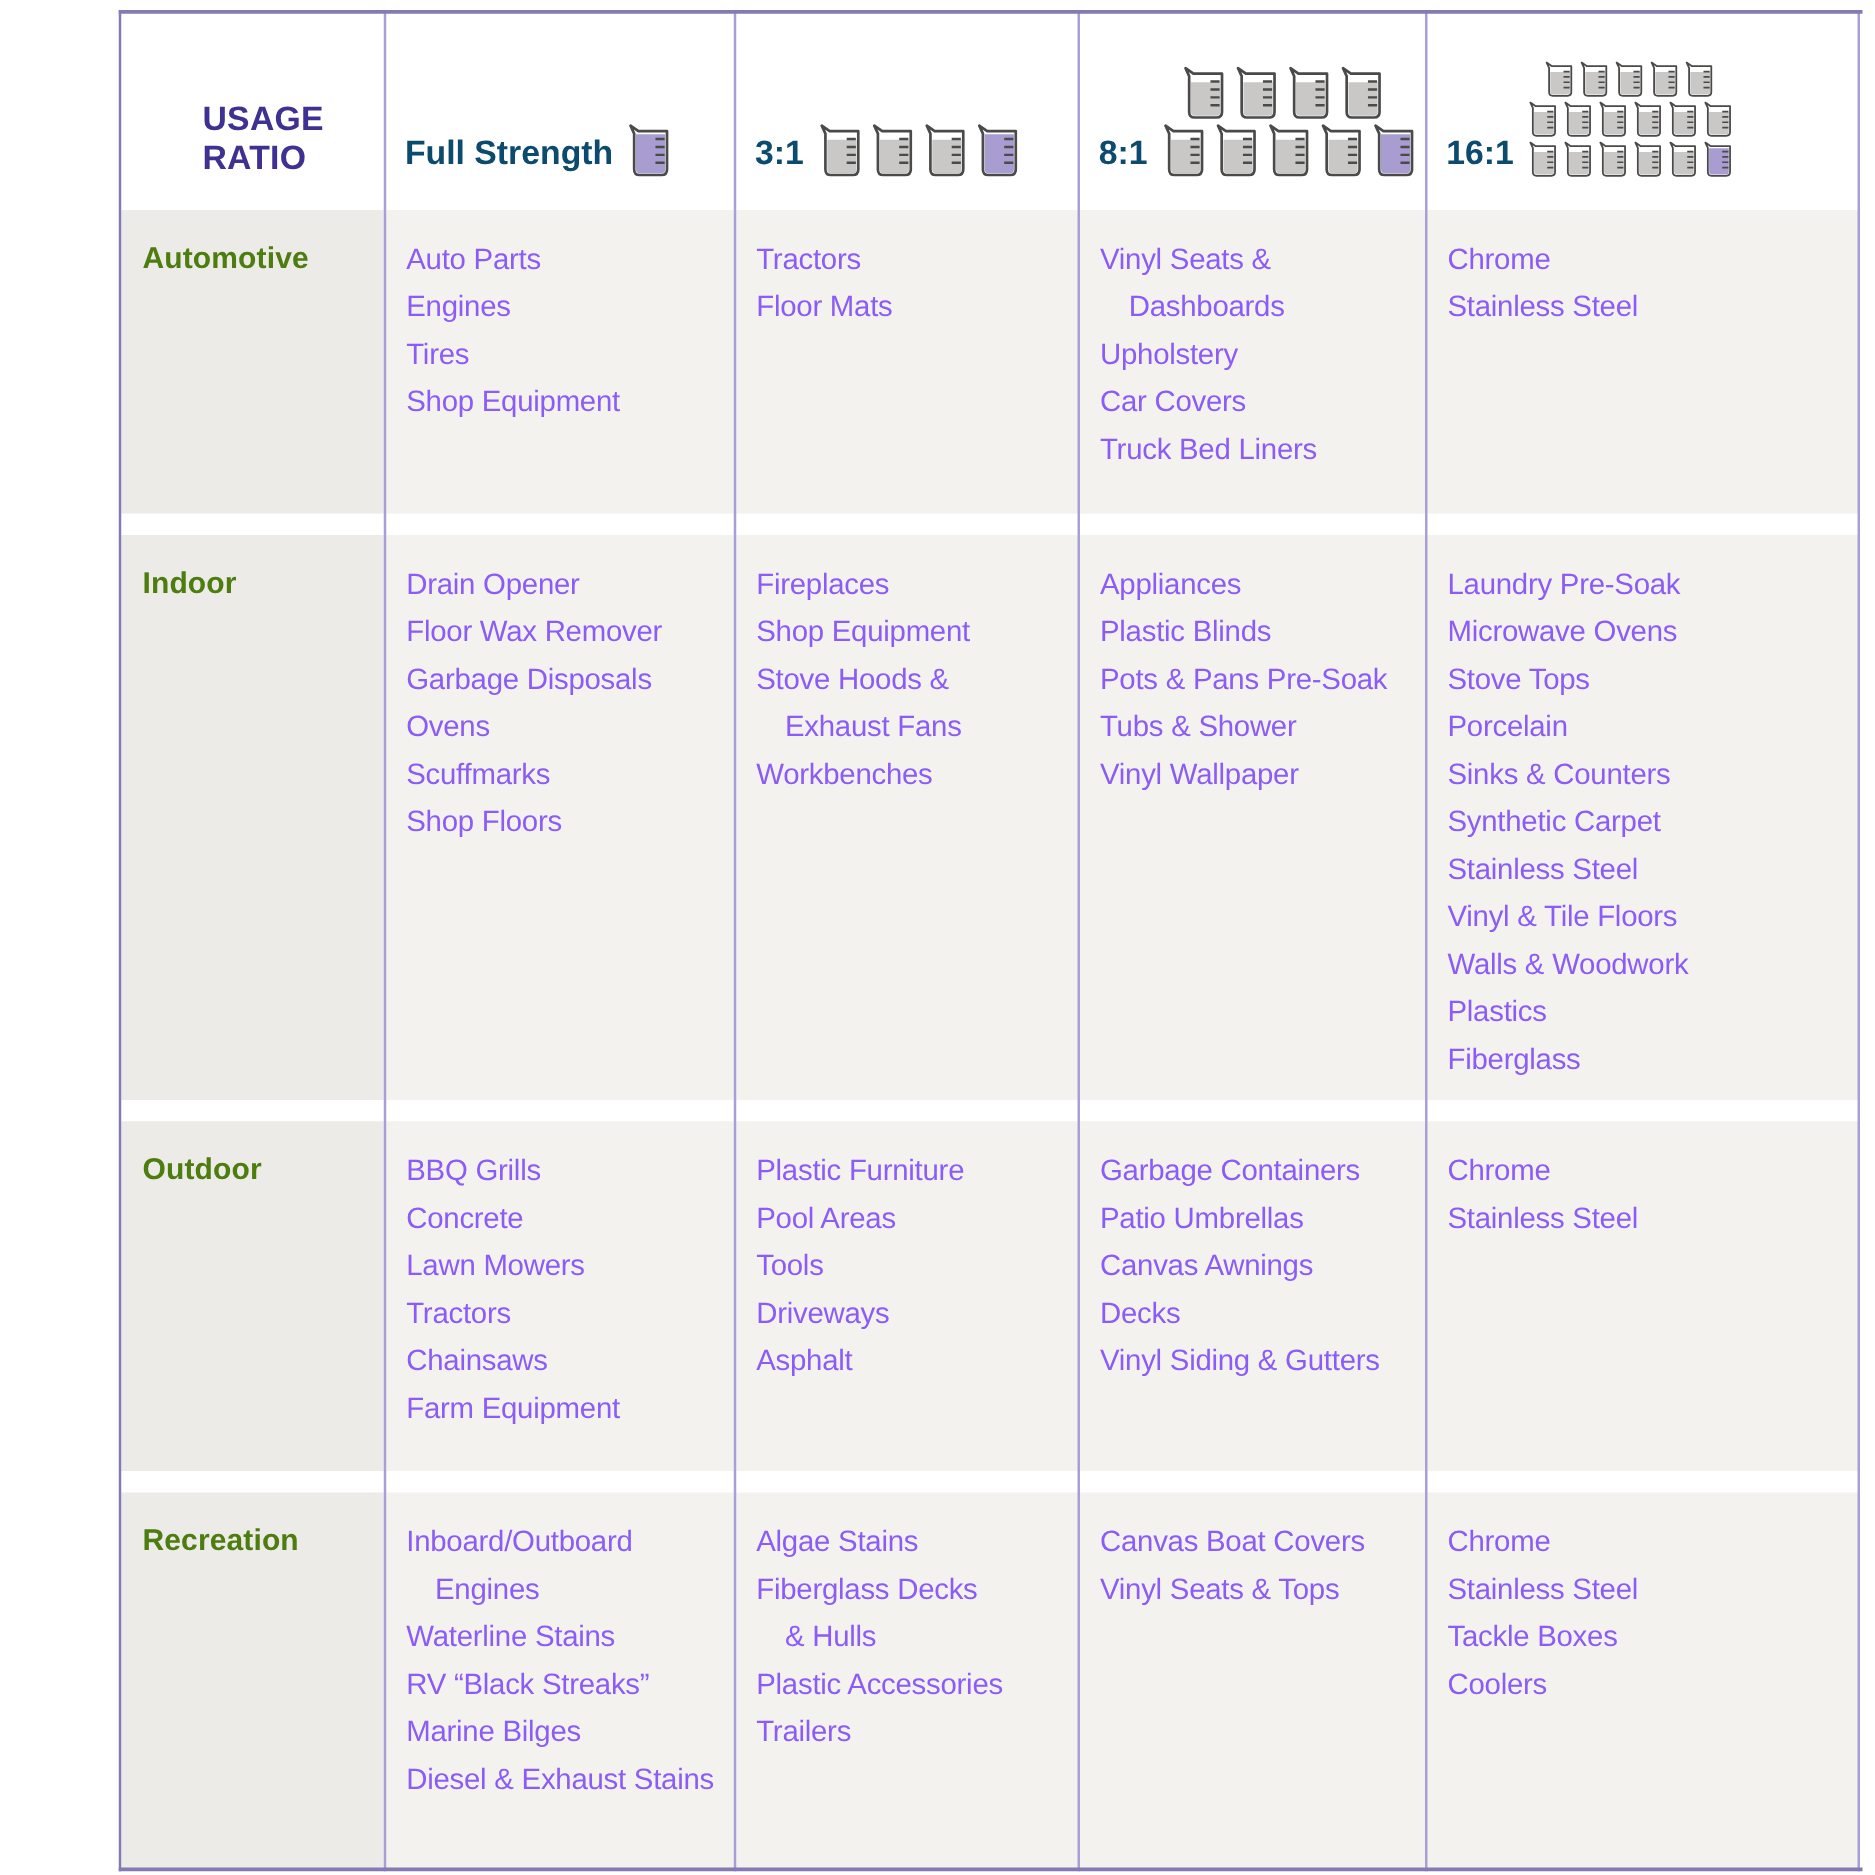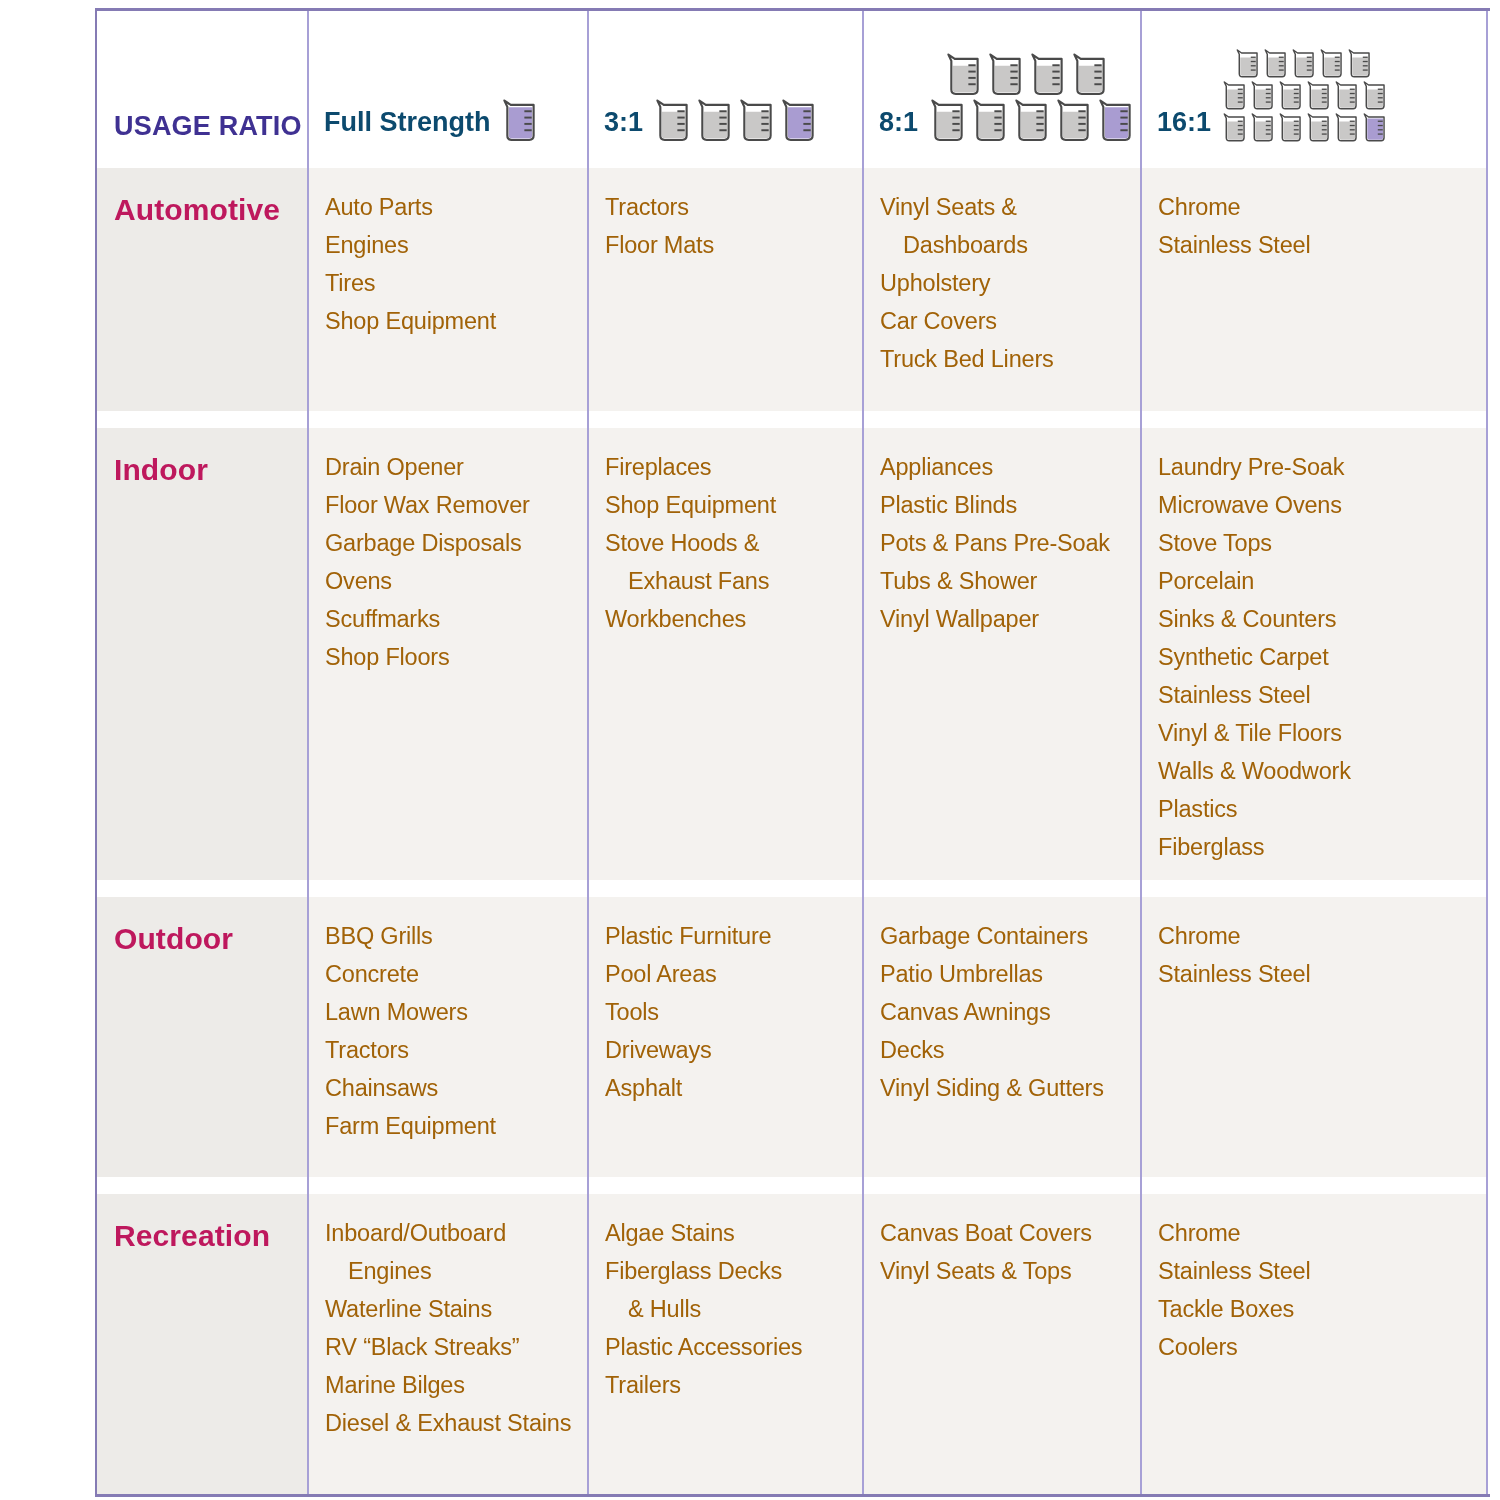--- a/index.html
+++ b/index.html
@@ -19,44 +19,44 @@
 
   .grid{
     position:absolute;left:2px;top:3px;
     display:grid;
     grid-template-columns:210px 280px 275px 278px 348px;
     grid-template-rows:157px 243px 17px 452px 17px 280px 17px 301px;
   }
   .cell{overflow:hidden;}
   .header{background:#ffffff;display:flex;align-items:flex-end;padding:0 0 26px 17px;box-sizing:border-box;}
   .corner span{
-    font-size:27px;font-weight:bold;color:#3f3192;letter-spacing:.2px;
+    font-size:27px;font-weight:bold;color:#3f3192;letter-spacing:.2px;margin-left:48px;
   }
   .ratio-label{
     font-size:27px;font-weight:bold;color:#0c4a6e;letter-spacing:0px;
     padding-bottom:4px;white-space:nowrap;
   }
   .header .beaker-block{margin-left:11px;display:flex;flex-direction:column;align-items:flex-start;gap:3px;}
   .bk-row{display:flex;gap:5px;}
   .bk-row.offset{margin-left:16px;}
   .small-bk .bk-row{gap:3px;}
   .small-bk .bk-row.offset{margin-left:13px;}
 
   .beaker .liq-gray{fill:#c9c8c7;}
   .beaker .liq-purple{fill:#a99cd1;}
   .beaker .outline{fill:none;stroke:#4a4a4a;stroke-width:2.2;stroke-linejoin:round;}
   .beaker .tick{stroke:#4a4a4a;stroke-width:2;}
 
   .label-cell{
     background:#edebe8;box-sizing:border-box;padding:25px 8px 0 17px;
   }
-  .label-cell span{font-size:30px;font-weight:bold;color:#be185d;letter-spacing:.1px;}
+  .label-cell span{font-size:24px;font-weight:bold;color:#4d7c0f;letter-spacing:.1px;}
   .content-cell{
     background:#f4f2ef;box-sizing:border-box;padding:20px 6px 0 18px;
-    font-size:23.5px;line-height:38px;color:#a16207;letter-spacing:-0.2px;
+    font-size:23.5px;line-height:38px;color:#8b5cf6;letter-spacing:-0.2px;
   }
   .content-cell .line{white-space:nowrap;}
   .content-cell .line.indent{padding-left:23px;}
   .spacer{grid-column:1 / -1;background:#ffffff;}
 </style>
 </head>
 <body>
 
 <div class="usage-table">
   <div class="grid">

